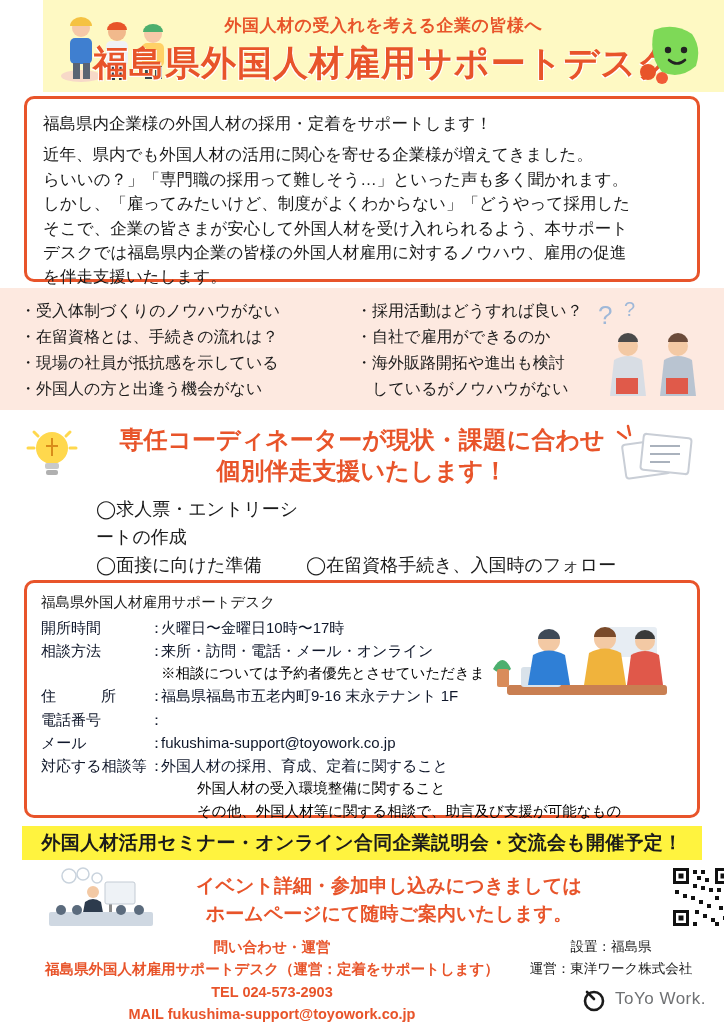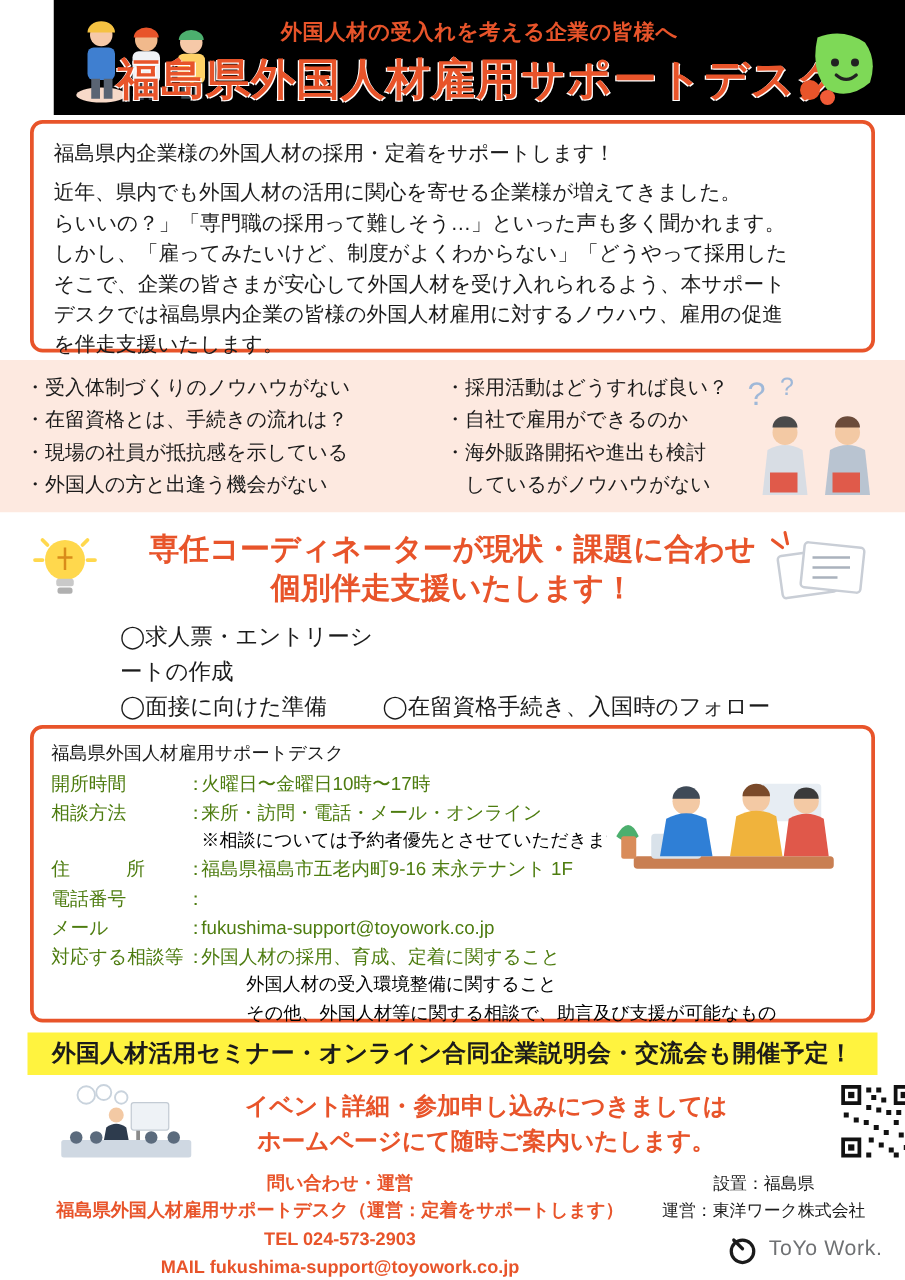--- a/index.html
+++ b/index.html
@@ -8,21 +8,21 @@
     font-family: "Liberation Sans", sans-serif;
     background: #ffffff;
     overflow: hidden;
   }
   .page { position: relative; width: 724px; height: 1024px; background:#fff; }
 
   
   .header {
     position: relative;
     height: 92px;
-    background: #000000;
+    background: #fef9c3;
     margin-left: 43px;
   }
   .header-lead {
     position: absolute; top: 14px; left: 0; width: 100%;
     text-align: center;
     color: #e8542a;
     font-size: 17px;
     font-weight: bold;
     letter-spacing: .5px;
   }
@@ -89,21 +89,21 @@
   .coord-row span:first-child { width: 210px; }
 
   
   .contact-box {
     position:absolute; top: 580px; left: 24px;
     width: 676px; height: 238px;
     border: 3px solid #e8542a; border-radius: 10px;
     background:#fff; padding: 10px 14px;
   }
   .contact-title { font-size: 14.5px; color:#1b1b1b; margin-bottom: 4px;}
-  .crow { display:flex; font-size: 15px; color:#4d7c0f; line-height: 1.55; }
+  .crow { display:flex; font-size: 15px; color:#0f172a; line-height: 1.55; }
   .crow .lbl { width: 108px; flex: none; }
   .crow .sep { width: 12px; flex:none; }
   .crow .val { flex: 1; }
   .note { font-size: 14.5px; margin-left: 120px; line-height:1.5; }
   .sub { font-size: 14.5px; margin-left: 156px; line-height:1.6;}
   .desk-illus { position:absolute; right: 12px; top: 28px; width: 200px; height: 100px; }
 
   
   .banner {
     position:absolute; top: 826px; left: 22px;

